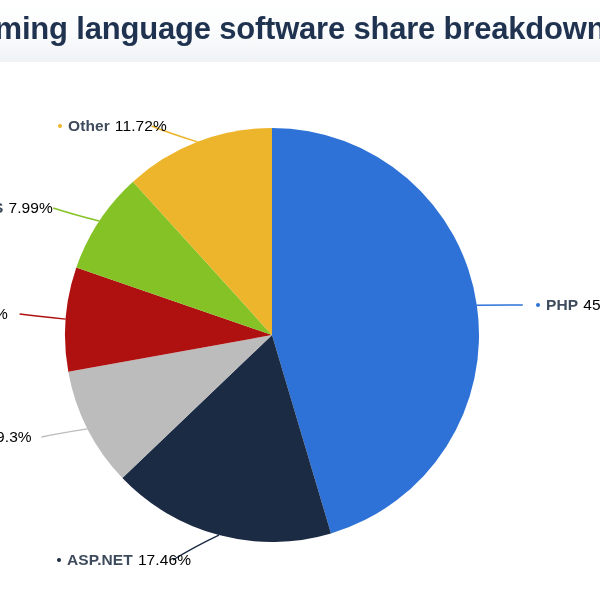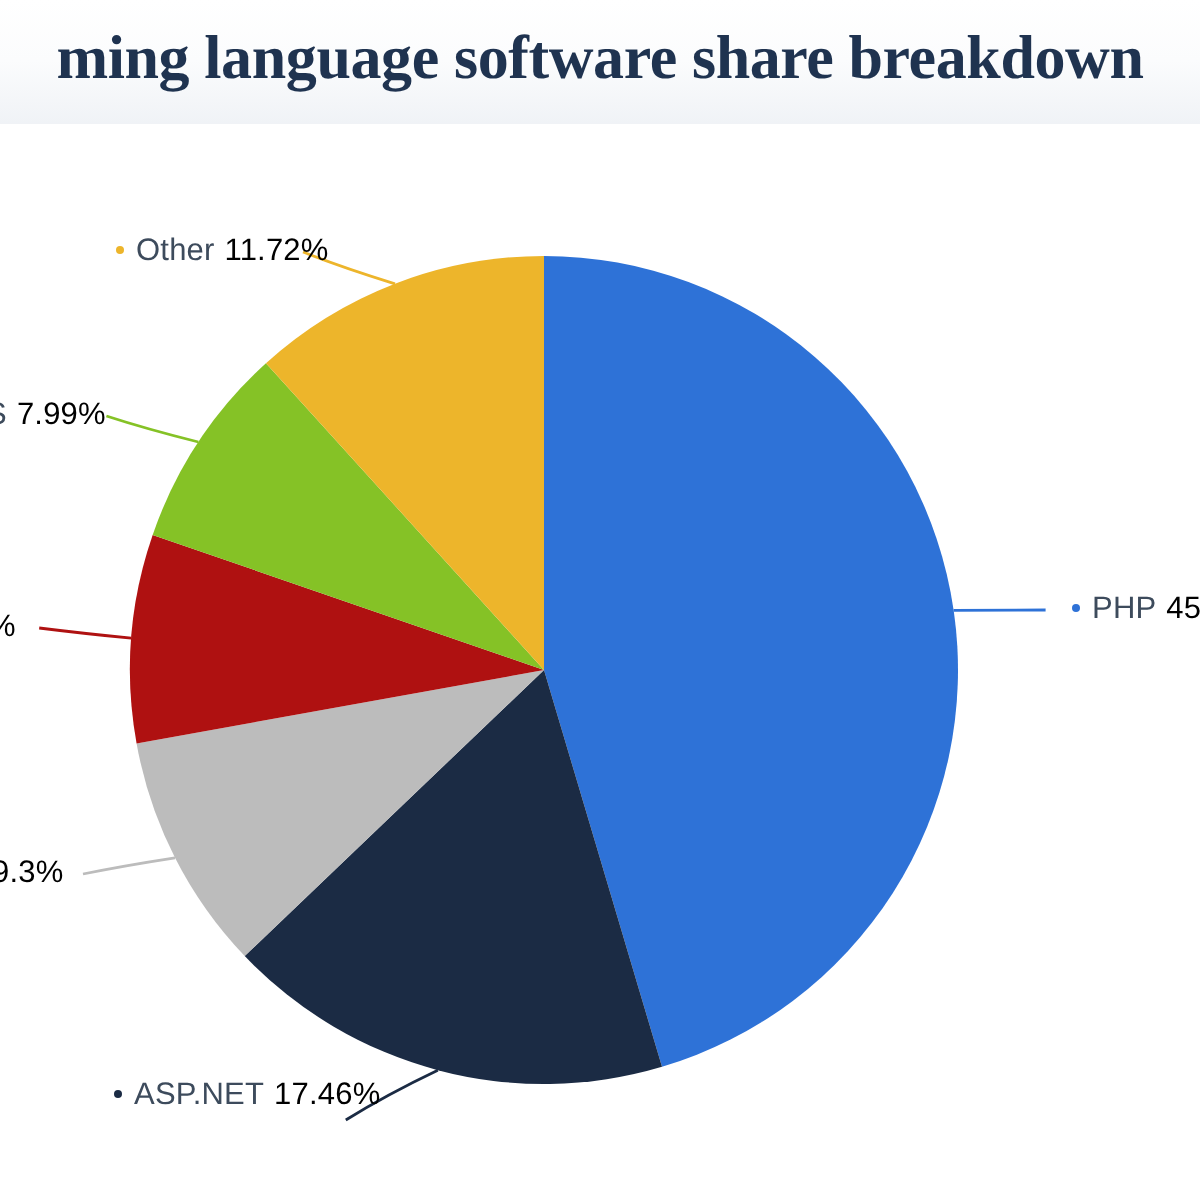--- a/index.html
+++ b/index.html
@@ -11,21 +11,20 @@
   }
   #app{position:relative;width:600px;height:600px;overflow:hidden;background:#fff;}
 
   
   .header{
     position:absolute;left:0;top:0;width:600px;height:68px;
     background:linear-gradient(180deg,#ffffff 0%,#fbfcfd 45%,#eef1f5 100%);
     border-bottom:1px solid #e6eaf0;
     box-sizing:border-box;
     overflow:hidden;
-    font-family:Liberation Serif, serif;
   }
   .header-title{
     position:absolute;
     left:50%;
     top:6px;
     transform:translateX(-50%);
     white-space:nowrap;
     font-size:31px;
     font-weight:700;
     letter-spacing:-0.2px;
@@ -49,21 +48,21 @@
   .slice-label .dot{
     display:inline-block;
     width:4px;height:4px;
     border-radius:50%;
     vertical-align:middle;
     margin-right:6px;
     position:relative;
     top:-1px;
   }
   .slice-label .name{
-    font-weight:400;
+    font-weight:700;
     color:#3d4b5c;
     margin-right:5px;
   }
   .slice-label .pct{
     font-weight:400;
     color:#000000;
   }
 </style>
 </head>
 <body>
@@ -89,21 +88,21 @@
           <path d="M 218.9 473.1 Q 192.9 485.5 172.9 498.0" stroke="#1b2b44"></path>
           <path d="M 87.5 366.9 Q 61.5 370.9 41.5 375.0" stroke="#bcbcbc"></path>
           <path d="M 65.6 257.1 Q 39.6 254.5 19.6 252.0" stroke="#af1111"></path>
           <path d="M 99.2 159.0 Q 73.2 152.5 53.2 146.0" stroke="#85c226"></path>
           <path d="M 197.5 79.9 Q 171.5 71.9 151.5 64.0" stroke="#edb52b"></path>
         </g>
     </svg>
 
     <div id="label-layer">
         <div class="slice-label" style="left: 536px; top: 234px;"><span class="dot" style="background: rgb(46, 114, 215);"></span><span class="name">PHP</span><span class="pct">45.4</span></div>
-        <div class="slice-label" style="left: 57px; top: 477px;"><span class="dot" style="background: rgb(27, 43, 68);"></span><span class="name">ASP.NET</span><span class="pct">17.46%</span></div>
+        <div class="slice-label" style="left: 57px; top: 489px;"><span class="dot" style="background: rgb(27, 43, 68);"></span><span class="name">ASP.NET</span><span class="pct">17.46%</span></div>
         <div class="slice-label" style="left: -4px; top: 366px;"><span class="pct">9.3%</span></div>
         <div class="slice-label" style="left: -6px; top: 243px;"><span class="pct">%</span></div>
         <div class="slice-label" style="left: -7px; top: 137px;"><span class="name">S</span><span class="pct">7.99%</span></div>
         <div class="slice-label" style="left: 58px; top: 55px;"><span class="dot" style="background: rgb(237, 181, 43);"></span><span class="name">Other</span><span class="pct">11.72%</span></div>
       </div>
   </div>
 
 </div>
 
 </body></html>

